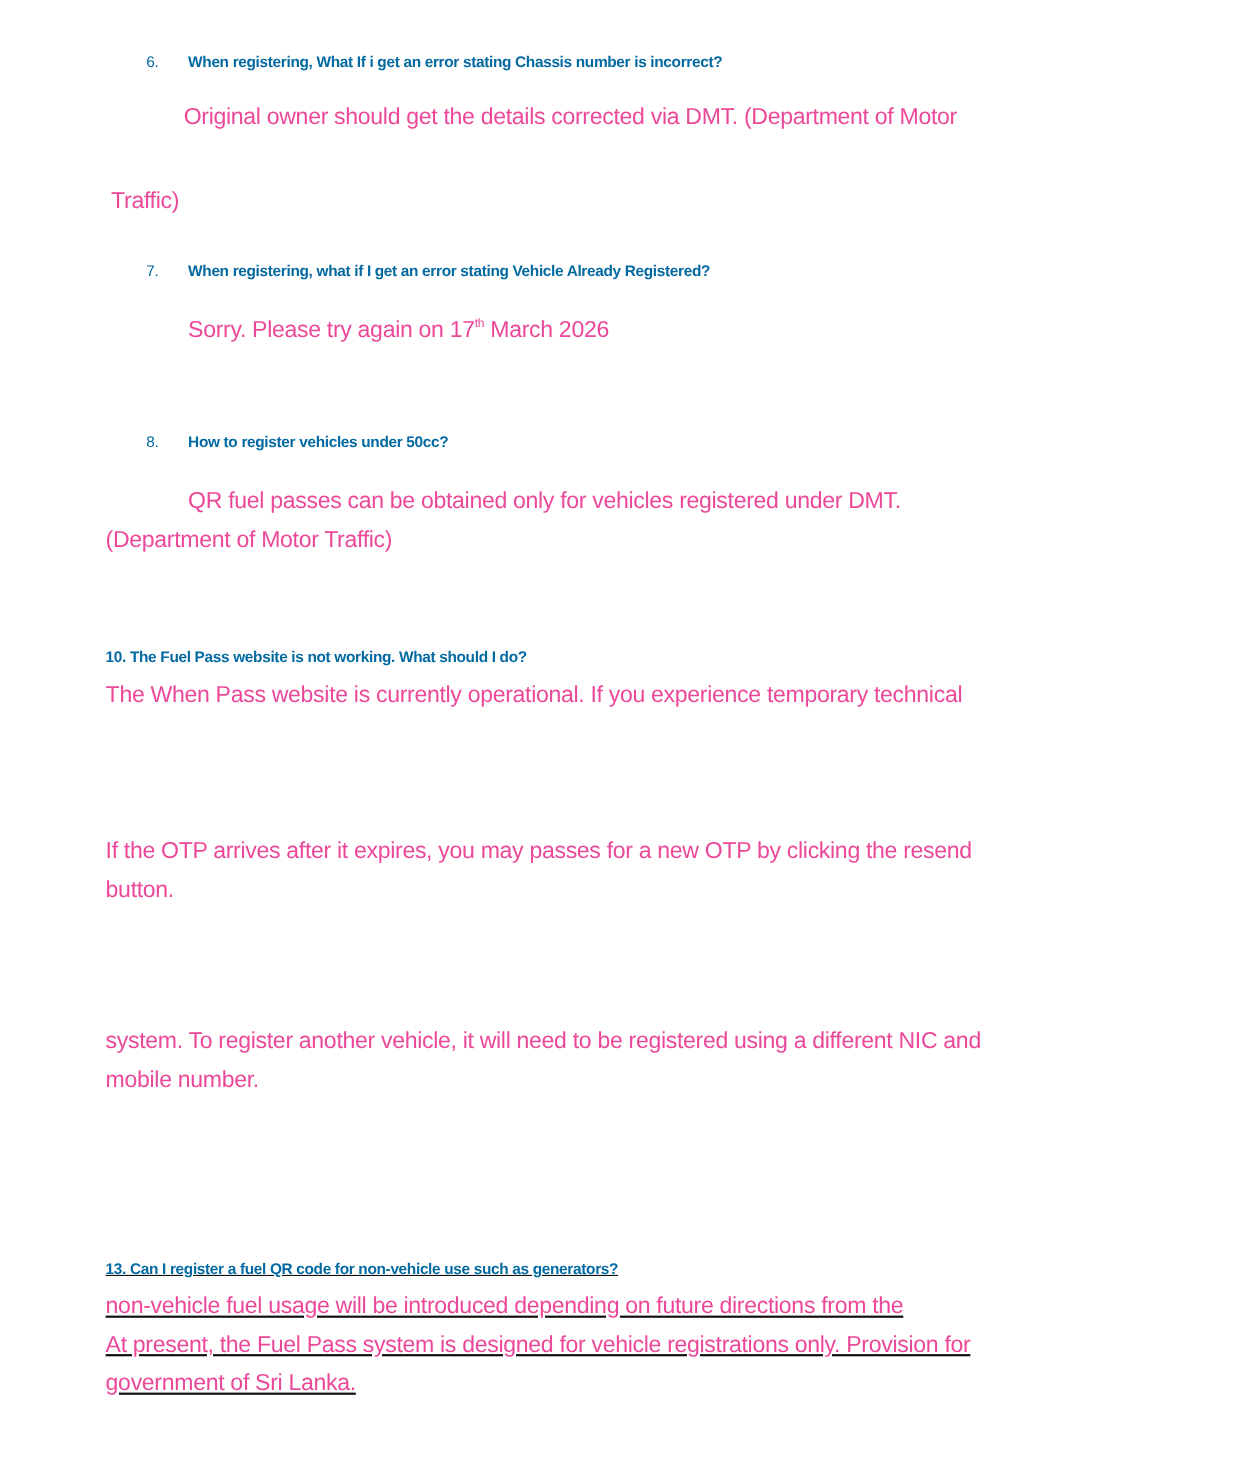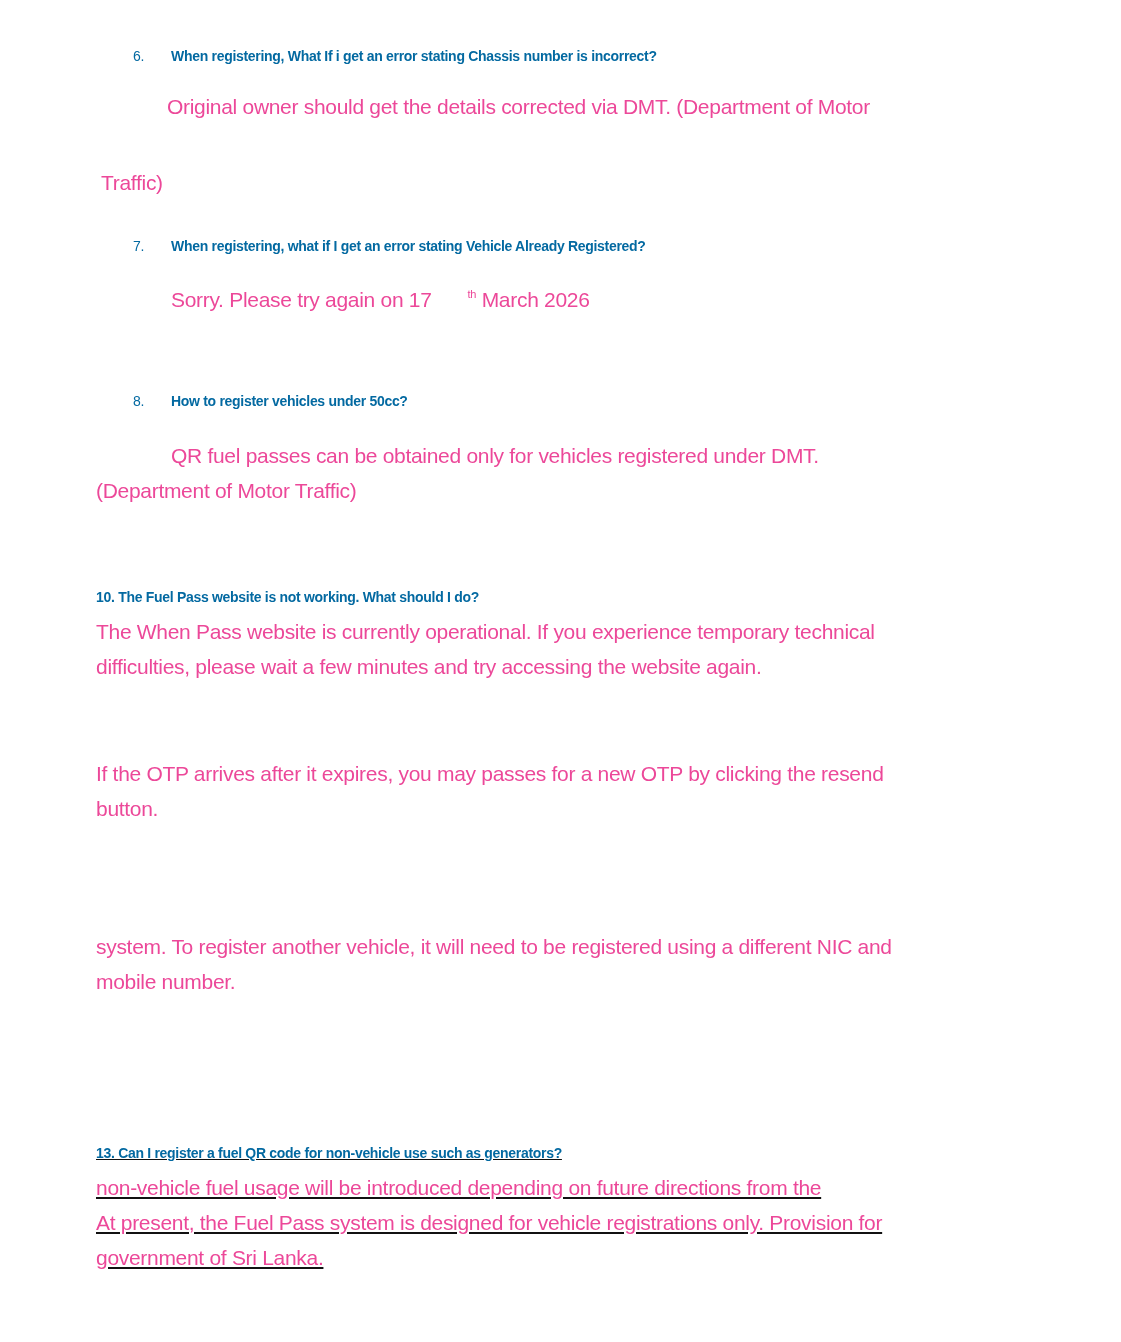--- a/index.html
+++ b/index.html
@@ -10,21 +10,21 @@
     .q {
       position: absolute; font-weight: bold; font-size: 14px; letter-spacing: -0.3px;
       white-space: nowrap; color: #0369a1;
     }
     .q .num { font-weight: normal; display: inline-block; width: 38px; }
     .a {
       position: absolute; font-size: 21px; letter-spacing: -0.3px; color: #ec4899;
       white-space: nowrap;
     }
     .line { display: block; height: 35px; line-height: 35px; }
-    sup { font-size: 11px; vertical-align: 9px; line-height: 0; margin-left: 36px; }
+    sup { font-size: 11px; vertical-align: 9px; line-height: 0; }
     .block { position: absolute; left: 96px; width: 960px; }
     .block .q, .block .a { position: static; }
     .block .q { line-height: 30px; height: 32px; }
   </style>
 </head>
 <body>
 
 <div class="q" style="left:133px; top:48px;">
   <span class="num">6.</span><span>When registering, What If i get an error stating Chassis number is incorrect?</span>
 </div>
@@ -41,21 +41,20 @@
 <div class="q" style="left:133px; top:393px;">
   <span class="num">8.</span><span>How to register vehicles under 50cc?</span>
 </div>
 <div class="a" style="left:171px; top:444px;">QR fuel passes can be obtained only for vehicles registered under DMT.</div>
 <div class="a" style="left:96px; top:479px;">(Department of Motor Traffic)</div>
 
 <div class="block" style="top:582px;">
   <div class="q">10. The Fuel Pass website is not working. What should I do?</div>
   <div class="a">
     <span class="line">The When Pass website is currently operational. If you experience temporary technical</span>
-    <span class="line">difficulties, please wait a few minutes and try accessing the website again.</span>
   </div>
 </div>
 
 <div class="block" style="top:756px;">
   <div class="a">
     <span class="line">If the OTP arrives after it expires, you may passes for a new OTP by clicking the resend</span>
     <span class="line">button.</span>
   </div>
 </div>
 

